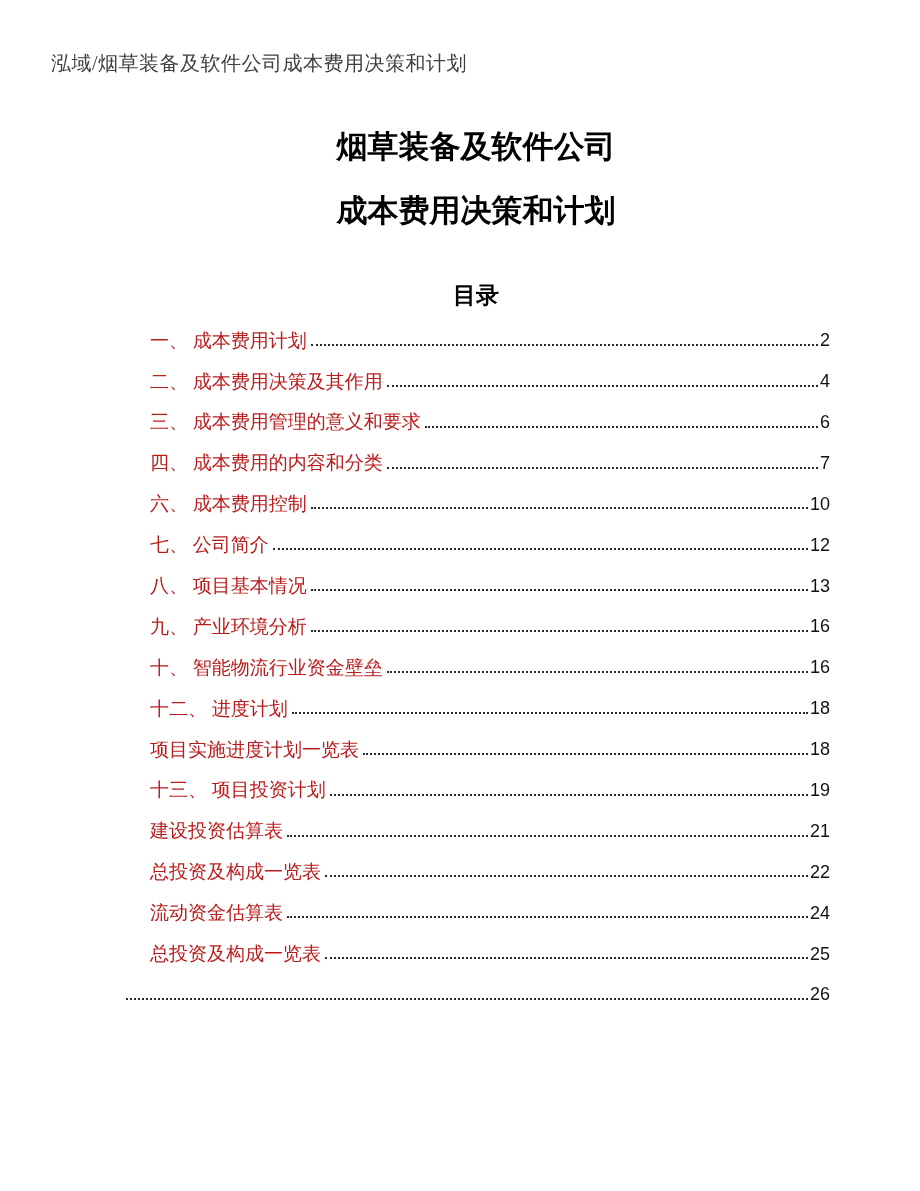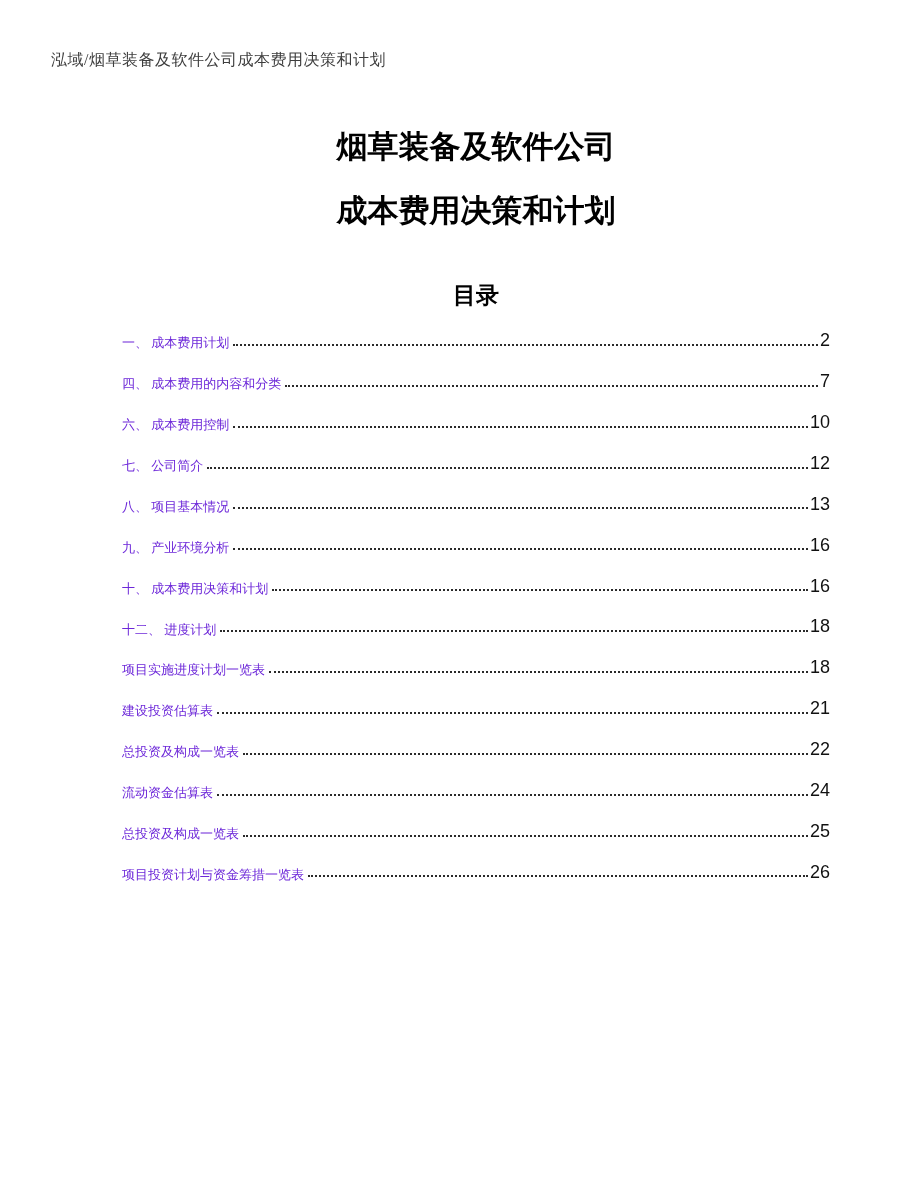--- a/index.html
+++ b/index.html
@@ -8,21 +8,21 @@
     height: 1191px;
     background: #ffffff;
     position: relative;
     overflow: hidden;
     font-family: "Liberation Serif", "DejaVu Serif", serif;
   }
   .page-header {
     position: absolute;
     top: 50px;
     left: 51px;
-    font-size: 16px;
+    font-size: 20px;
     color: #3e3e3e;
     letter-spacing: 0.5px;
     white-space: nowrap;
   }
   .doc-title {
     position: absolute;
     left: 0;
     width: 100%;
     text-align: center;
     margin: 16px;
@@ -53,25 +53,26 @@
     left: 122px;
     width: 708px;
   }
   .toc-row {
     display: flex;
     align-items: flex-end;
     height: 40.9px;
     cursor: pointer;
   }
   .toc-label {
-    font-size: 13px;
-    color: #6d28d9;
+    font-size: 19px;
+    color: #b91c1c;
     white-space: pre;
     line-height: 1.12;
     flex: 0 0 auto;
+    margin-left: 28px;
   }
   .toc-leader {
     flex: 1 1 auto;
     min-width: 12px;
     border-bottom: 2px dotted #2a2a2a;
     margin: 0 2px 5px 4px;
     height: 0;
   }
   .toc-page {
     flex: 0 0 auto;
@@ -92,20 +93,30 @@
 
 <h2 class="toc-heading">目录</h2>
 
 <div class="toc">
     <div class="toc-row">
     <span class="toc-label">一、 成本费用计划</span>
     <span class="toc-leader"></span>
     <span class="toc-page">2</span>
   </div>
     <div class="toc-row">
+    <span class="toc-label">二、 成本费用决策及其作用</span>
+    <span class="toc-leader"></span>
+    <span class="toc-page">4</span>
+  </div>
+    <div class="toc-row">
+    <span class="toc-label">三、 成本费用管理的意义和要求</span>
+    <span class="toc-leader"></span>
+    <span class="toc-page">6</span>
+  </div>
+    <div class="toc-row">
     <span class="toc-label">四、 成本费用的内容和分类</span>
     <span class="toc-leader"></span>
     <span class="toc-page">7</span>
   </div>
     <div class="toc-row">
     <span class="toc-label">六、 成本费用控制</span>
     <span class="toc-leader"></span>
     <span class="toc-page">10</span>
   </div>
     <div class="toc-row">
@@ -117,33 +128,38 @@
     <span class="toc-label">八、 项目基本情况</span>
     <span class="toc-leader"></span>
     <span class="toc-page">13</span>
   </div>
     <div class="toc-row">
     <span class="toc-label">九、 产业环境分析</span>
     <span class="toc-leader"></span>
     <span class="toc-page">16</span>
   </div>
     <div class="toc-row">
-    <span class="toc-label">十、 成本费用决策和计划</span>
+    <span class="toc-label">十、 智能物流行业资金壁垒</span>
     <span class="toc-leader"></span>
     <span class="toc-page">16</span>
   </div>
     <div class="toc-row">
     <span class="toc-label">十二、 进度计划</span>
     <span class="toc-leader"></span>
     <span class="toc-page">18</span>
   </div>
     <div class="toc-row">
     <span class="toc-label">项目实施进度计划一览表</span>
     <span class="toc-leader"></span>
     <span class="toc-page">18</span>
+  </div>
+    <div class="toc-row">
+    <span class="toc-label">十三、 项目投资计划</span>
+    <span class="toc-leader"></span>
+    <span class="toc-page">19</span>
   </div>
     <div class="toc-row">
     <span class="toc-label">建设投资估算表</span>
     <span class="toc-leader"></span>
     <span class="toc-page">21</span>
   </div>
     <div class="toc-row">
     <span class="toc-label">总投资及构成一览表</span>
     <span class="toc-leader"></span>
     <span class="toc-page">22</span>
@@ -152,17 +168,16 @@
     <span class="toc-label">流动资金估算表</span>
     <span class="toc-leader"></span>
     <span class="toc-page">24</span>
   </div>
     <div class="toc-row">
     <span class="toc-label">总投资及构成一览表</span>
     <span class="toc-leader"></span>
     <span class="toc-page">25</span>
   </div>
     <div class="toc-row">
-    <span class="toc-label">项目投资计划与资金筹措一览表</span>
     <span class="toc-leader"></span>
     <span class="toc-page">26</span>
   </div>
   </div>
 
 </body></html>

